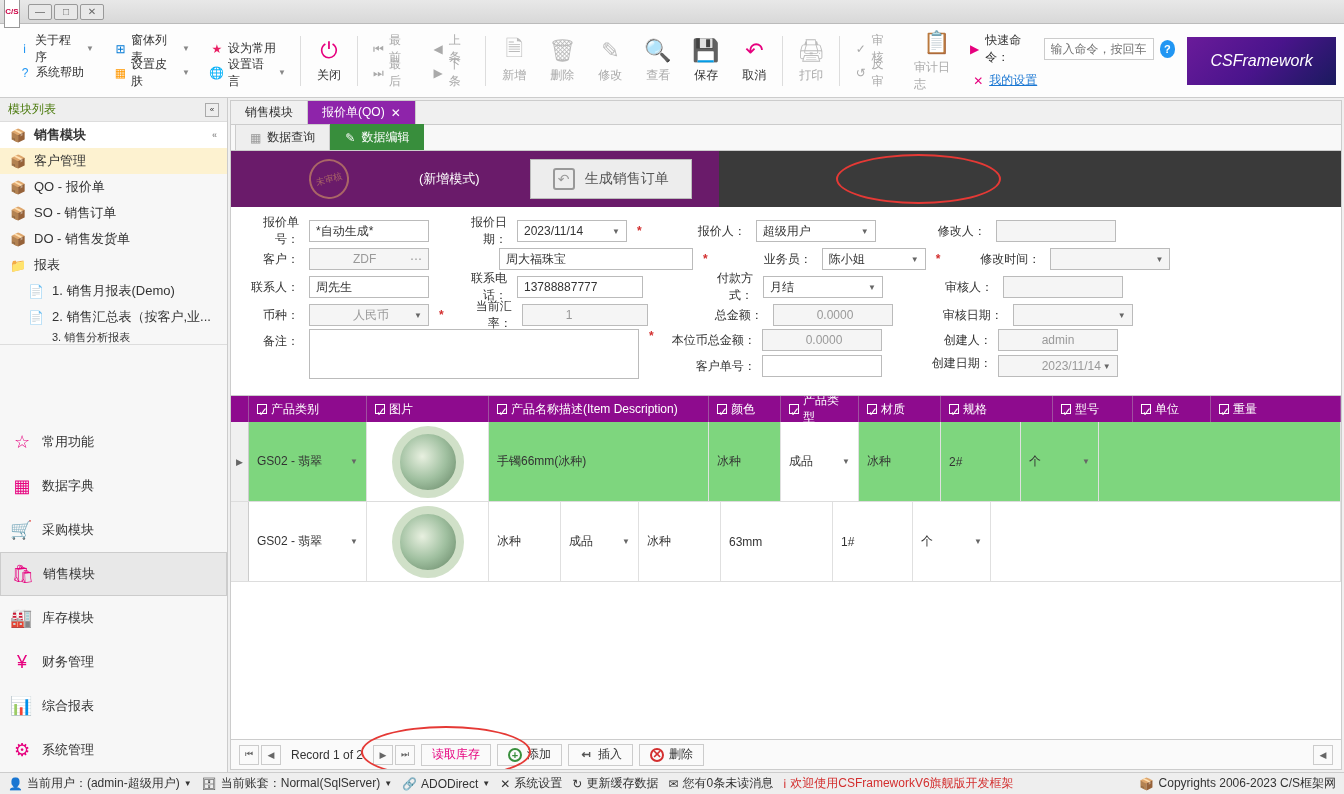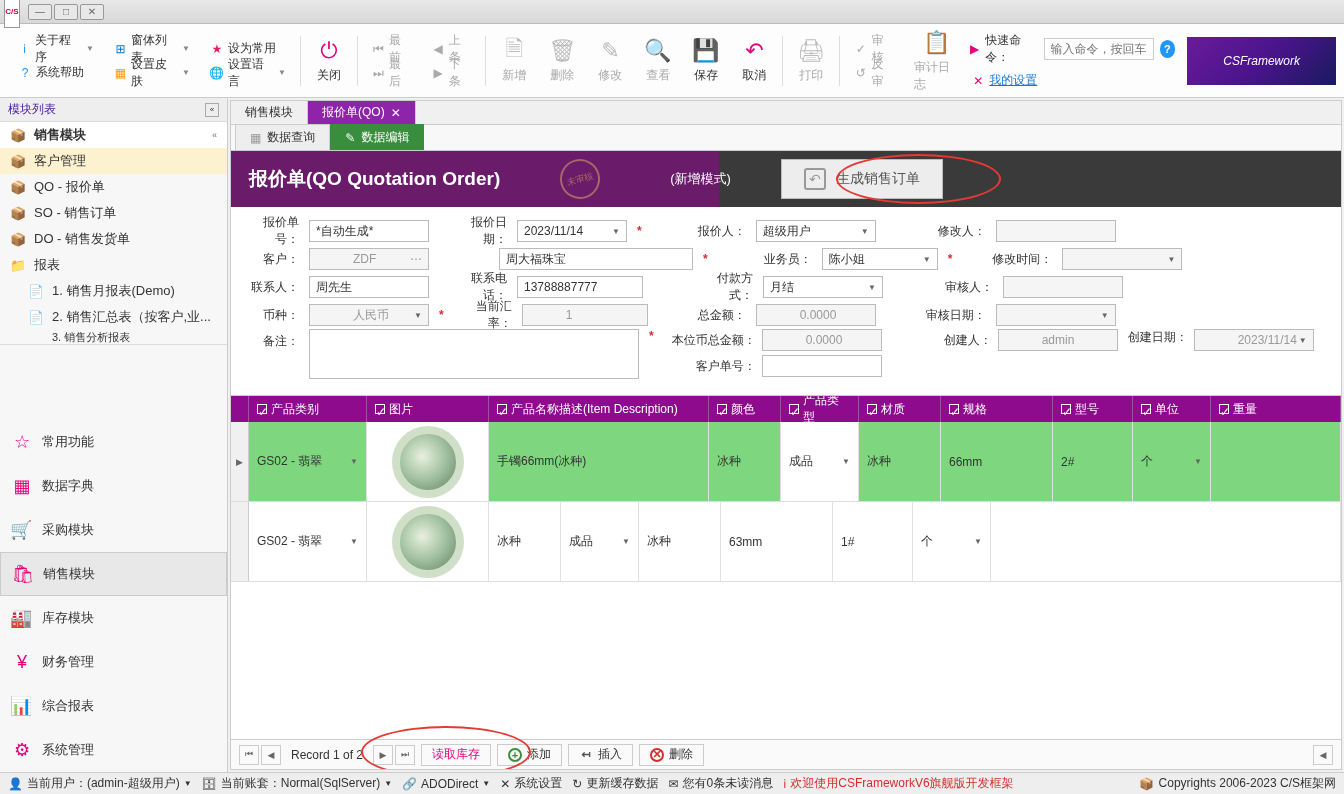--- a/index.html
+++ b/index.html
@@ -20,27 +20,27 @@
 .ribbon-sep { width: 1px; height: 50px; background: #ddd; margin: 0 4px; }
 .ribbon-btn-lg { display: flex; flex-direction: column; align-items: center; justify-content: center; padding: 2px 10px; height: 100%; }
 .ribbon-btn-lg .ico { width: 28px; height: 28px; display: flex; align-items: center; justify-content: center; font-size: 22px; margin-bottom: 2px; }
 .ribbon-btn-lg span.lbl { font-size: 12px; color: #333; }
 .ribbon-btn-lg.disabled span.lbl { color: #aaa; }
 .ribbon-btn-lg.disabled .ico { color: #bbb; }
 .ribbon-right { margin-left: auto; display: flex; align-items: center; gap: 6px; }
 .quick-input { border: 1px solid #ccc; height: 22px; width: 110px; padding: 0 6px; font-size: 12px; color:#999; }
 .help-circle { width: 18px; height: 18px; border-radius: 50%; background: #2196f3; color: #fff; font-weight: bold; display: flex; align-items: center; justify-content: center; font-size: 11px; }
 .my-settings { color: #1976d2; text-decoration: underline; font-size: 12px; }
-.brand-box { width: 156px; height: 48px; background: linear-gradient(135deg, #6a1b9a, #4a148c, #1a1a5e); color: #fff; display: flex; align-items: center; justify-content: center; font-size: 12px; font-style: italic; margin-left: 6px; position: relative; }
+.brand-box { width: 156px; height: 48px; background: linear-gradient(135deg, #6a1b9a, #4a148c, #1a1a5e); color: #fff; display: flex; align-items: center; justify-content: center; font-size: 16px; font-style: italic; margin-left: 6px; position: relative; }
 
 
 .body { display: flex; height: calc(100% - 24px - 74px - 22px); }
 .sidebar { width: 228px; background: #f7f7f7; border-right: 1px solid #ccc; display: flex; flex-direction: column; }
 .sidebar-header { height: 24px; display: flex; align-items: center; padding: 0 8px; border-bottom: 1px solid #ddd; background: #eee; }
-.sidebar-header .txt { flex: 1; color: #4c1d95; }
+.sidebar-header .txt { flex: 1; color: #4d7c0f; }
 .sidebar-header .collapse { width: 14px; height: 14px; border: 1px solid #aaa; display: flex; align-items: center; justify-content: center; font-size: 8px; }
 .nav-top { border-bottom: 1px solid #ddd; }
 .nav-item { height: 26px; display: flex; align-items: center; gap: 8px; padding: 0 10px; font-size: 13px; }
 .nav-item.head { font-weight: bold; background: #fff; }
 .nav-item.head .ico, .nav-item .ico { width: 16px; height: 16px; display: flex; align-items: center; justify-content: center; color: #666; }
 .nav-item.active { background: #fdf2d0; }
 .nav-item.sub { padding-left: 28px; }
 .nav-item .chev { margin-left: auto; font-size: 9px; color: #999; }
 .nav-lower { margin-top: auto; }
 .nav-lower .nav-item { height: 44px; font-size: 13px; }
@@ -335,21 +335,20 @@
           <span style="color:#999">▦</span>
           <span>数据查询</span>
         </div>
       <div class="subtab active">
           <span>✎</span>
           <span>数据编辑</span>
         </div>
     </div>
 
     <div class="content-header">
-      <div class="title">报价单(QO Quotation Order)</div>
       <div class="stamp">
           <span>未审核</span>
         </div>
       <div class="mode">(新增模式)</div>
       <div class="gen-btn">
           <div class="gico">↶</div>
           <span>生成销售订单</span>
         </div>
       <div class="red-ellipse" style="top:3px; left:605px; width:165px; height:50px;"></div>
     </div>
@@ -375,21 +374,21 @@
       <div class="form-row">
         <span class="fld-label">客户：</span>
         <div class="fld-input ro date" style="width:120px">
             <span>ZDF</span>
             <span>⋯</span>
           </div>
         <span style="width:62px"></span>
         <div class="fld-input" style="width:194px">周大福珠宝</div>
         <span class="req">*</span>
         <span class="fld-label" style="margin-left:40px">业务员：</span>
-        <div class="fld-input date" style="width:116px">
+        <div class="fld-input date" style="width:104px">
             <span>陈小姐</span>
             <span class="caret-dd">▼</span>
           </div>
         <span class="req">*</span>
         <span class="fld-label w2" style="margin-left:24px">修改时间：</span>
         <div class="fld-input ro date" style="width:120px">
             <span></span>
             <span class="caret-dd">▼</span>
           </div>
       </div>
@@ -408,21 +407,21 @@
       </div>
       <div class="form-row">
         <span class="fld-label">币种：</span>
         <div class="fld-input ro date" style="width:120px">
             <span>人民币</span>
             <span class="caret-dd">▼</span>
           </div>
         <span class="req">*</span>
         <span class="fld-label" style="margin-left:4px">当前汇率：</span>
         <div class="fld-input ro" style="width:126px">1</div>
-        <span class="fld-label" style="margin-left:40px">总金额：</span>
+        <span class="fld-label" style="margin-left:57px">总金额：</span>
         <div class="fld-input ro" style="width:120px">0.0000</div>
         <span class="fld-label w2" style="margin-left:40px">审核日期：</span>
         <div class="fld-input ro date" style="width:120px">
             <span></span>
             <span class="caret-dd">▼</span>
           </div>
       </div>
       <div class="form-row" style="height:56px; align-items:flex-start">
         <span class="fld-label" style="padding-top:4px">备注：</span>
         <div class="fld-input" style="width:330px; height:50px"></div>
@@ -430,21 +429,21 @@
         <div style="display:flex; flex-direction:column; gap:4px; margin-left:8px">
           <div style="display:flex; align-items:center">
             <span class="fld-label" style="width:90px">本位币总金额：</span>
             <div class="fld-input ro" style="width:120px">0.0000</div>
           </div>
           <div style="display:flex; align-items:center">
             <span class="fld-label" style="width:90px">客户单号：</span>
             <div class="fld-input" style="width:120px"></div>
           </div>
         </div>
-        <div style="display:flex; gap:4px; margin-left:40px">
+        <div style="display:flex; flex-direction:column; gap:4px; margin-left:40px">
           <div style="display:flex; align-items:center">
             <span class="fld-label w2">创建人：</span>
             <div class="fld-input ro" style="width:120px">admin</div>
           </div>
           <div style="display:flex; align-items:flex-start">
             <span class="fld-label w2">创建日期：</span>
             <div class="fld-input ro date" style="width:120px">
                 <span>2023/11/14</span>
                 <span class="caret-dd">▼</span>
               </div>
@@ -507,21 +506,20 @@
           <div class="gcell nowhite" style="width:122px; background:#fff; justify-content:center">
               <div class="imgbox"></div>
             </div>
           <div class="gcell" style="width:220px">手镯66mm(冰种)</div>
           <div class="gcell" style="width:72px">冰种</div>
           <div class="gcell nowhite" style="width:78px; background:#fff">
               <span>成品</span>
               <span class="dd">▼</span>
             </div>
           <div class="gcell" style="width:82px">冰种</div>
-          <div class="gcell" style="width:112px">66mm</div>
           <div class="gcell" style="width:80px">2#</div>
           <div class="gcell" style="width:78px">
               <span>个</span>
               <span class="dd">▼</span>
             </div>
           <div class="gcell" style="flex:1"></div>
         </div>
         <div class="grow">
           <div class="rowhandle"></div>
           <div class="gcell" style="width:118px">

